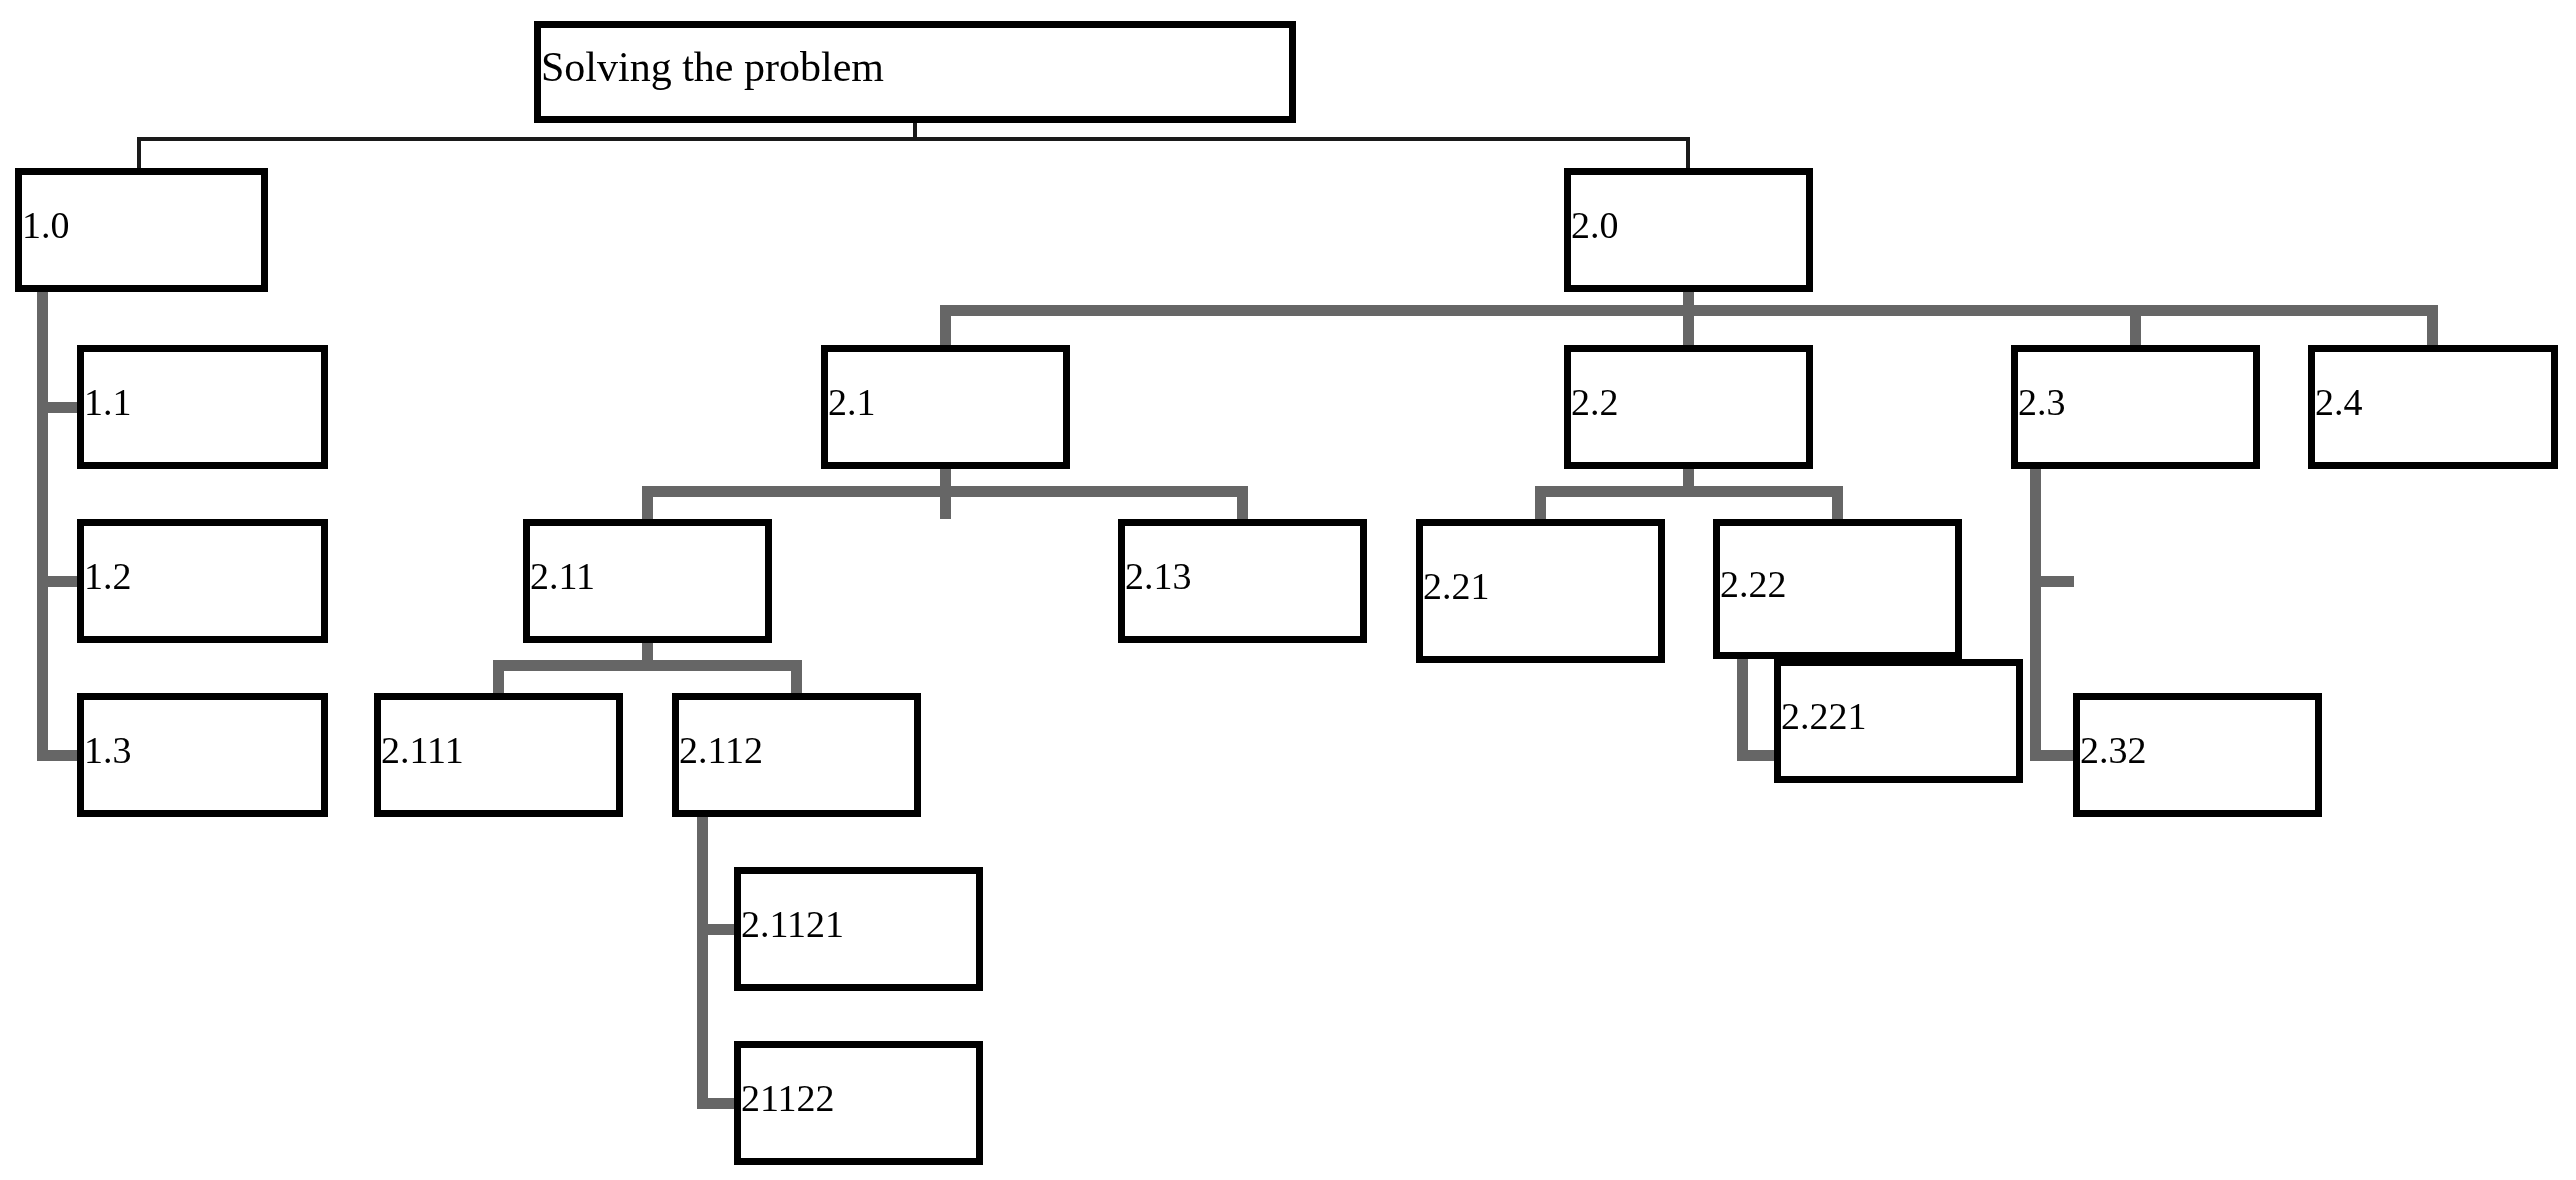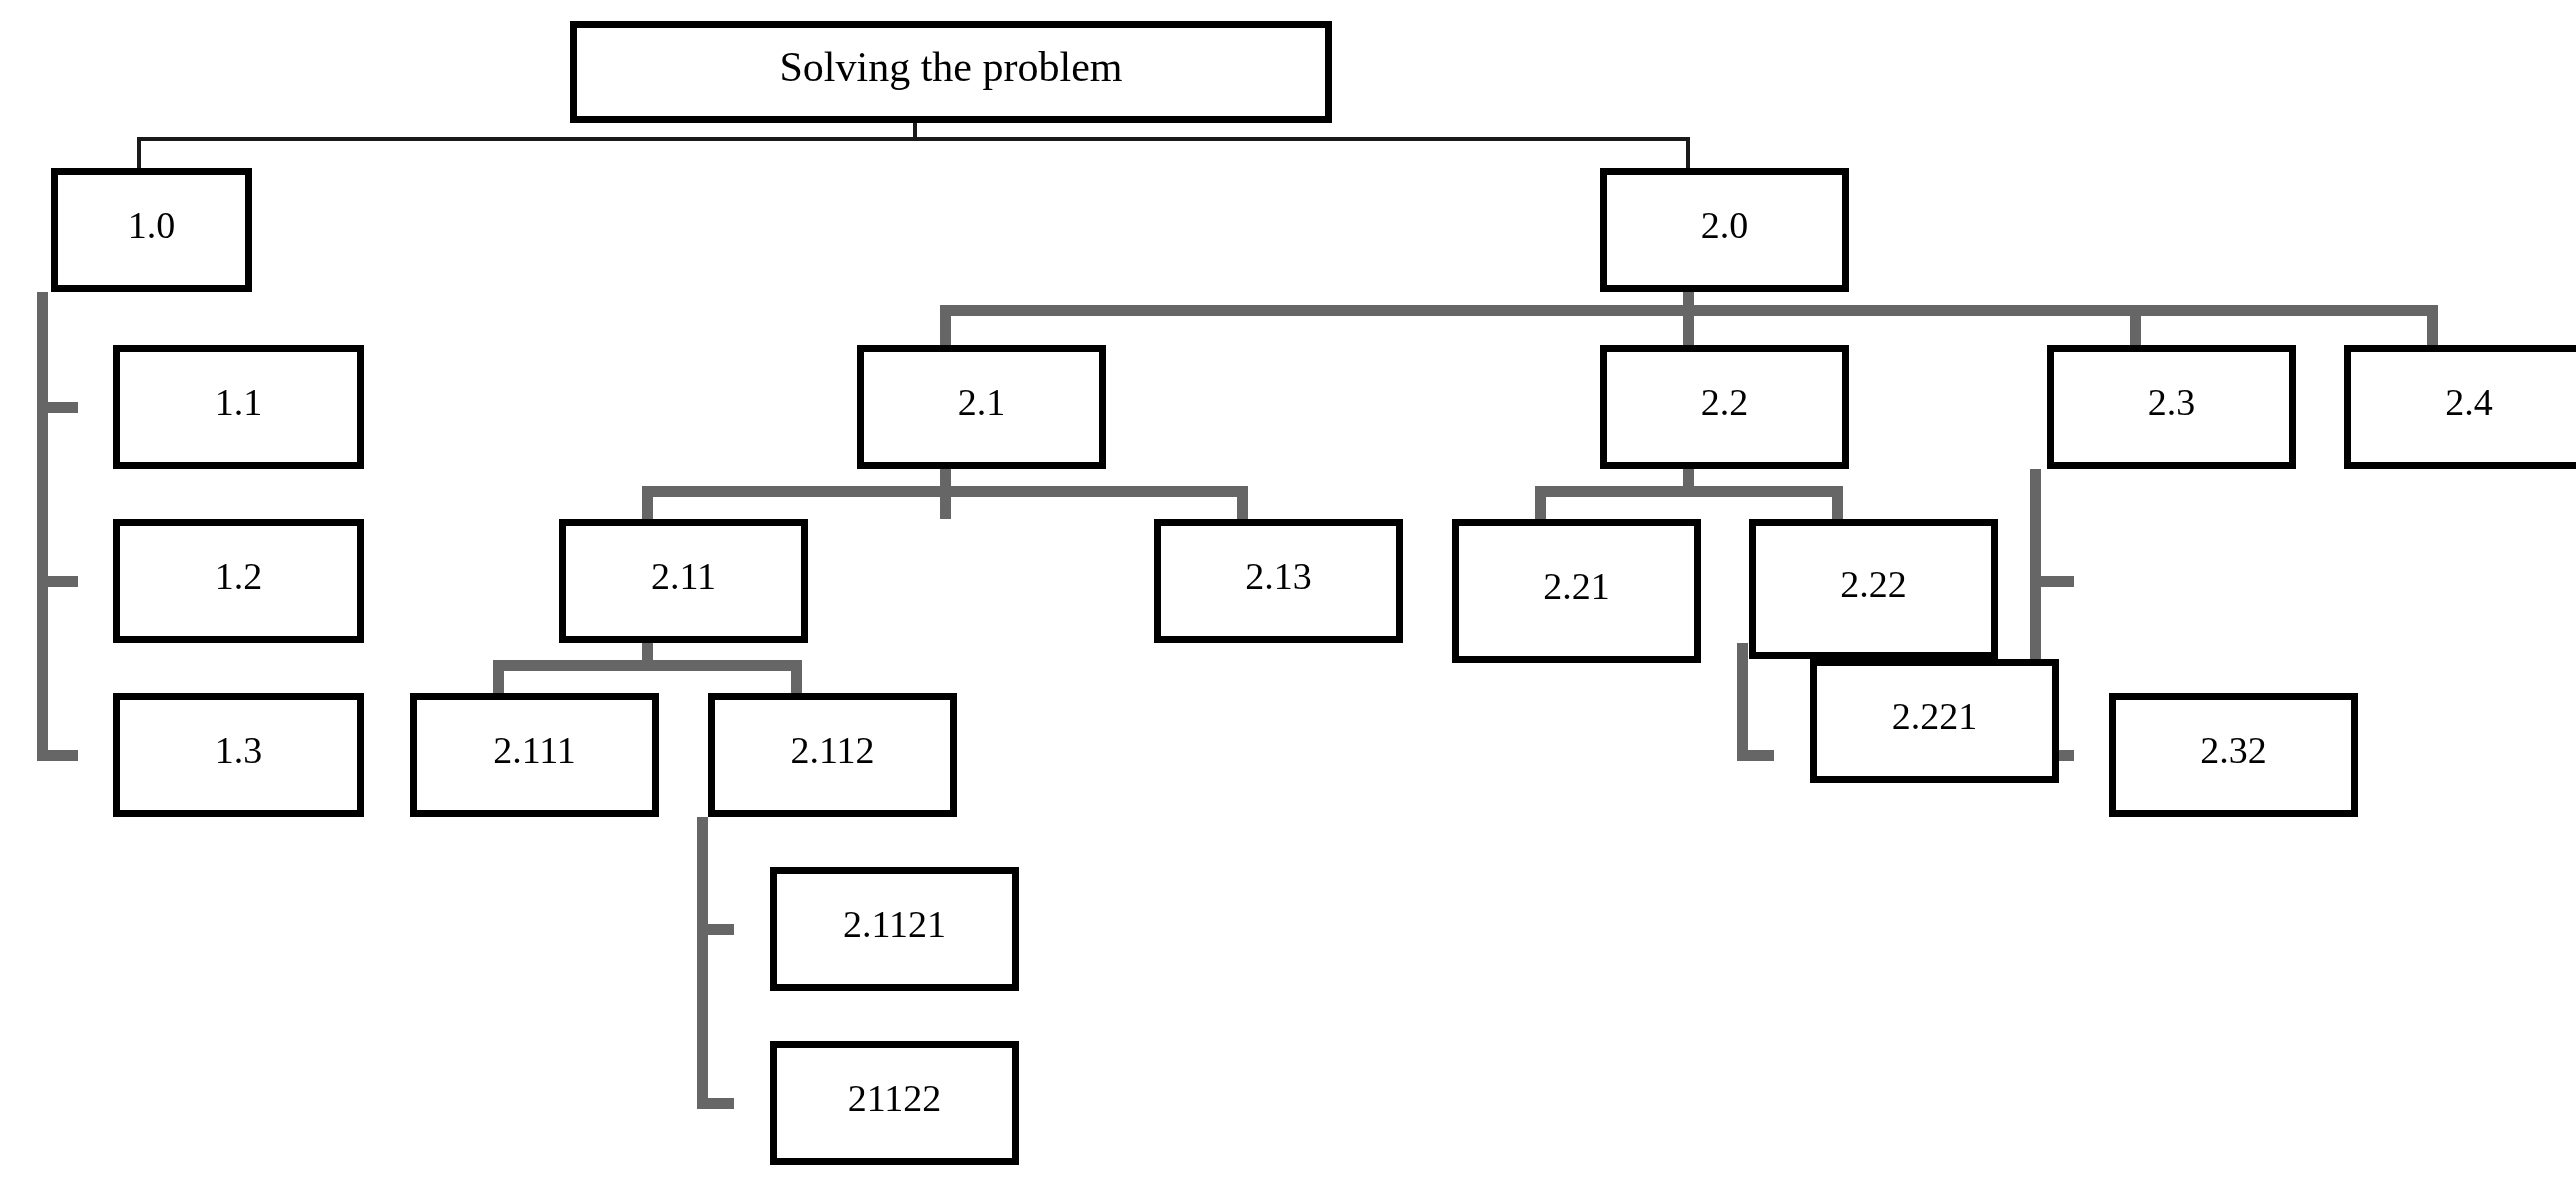--- a/index.html
+++ b/index.html
@@ -20,24 +20,23 @@
     color:var(--ink);
     overflow:hidden;
   }
   .box{
     position:absolute;
     box-sizing:border-box;
     border:7.2px solid var(--box-border);
     background:var(--box-fill);
     display:flex;
     align-items:center;
-    justify-content:center;
+    justify-content:flex-start;
     font-size:38px;
     line-height:1;
-    margin-left:36px;
   }
   .box > span{position:relative;top:-5.2px;}
   .root-box{font-size:42px;}
   .seg{position:absolute;background:var(--thick);}
   .thin{background:var(--thin);}
 </style>
 </head>
 <body>
 
 <div id="canvas">
@@ -83,21 +82,21 @@
   <div class="seg" style="left:1737px;top:750px;width:37px;height:10.5px"></div>
 
   <div class="seg" style="left:2030px;top:469px;width:10.5px;height:291px"></div>
   <div class="seg" style="left:2030px;top:576px;width:44px;height:10.5px"></div>
   <div class="seg" style="left:2030px;top:750px;width:44px;height:10.5px"></div>
 
   <div class="box root-box" style="left:534px;top:21px;width:762px;height:102px">
     <span>Solving the problem</span>
   </div>
 
-  <div class="box" style="left:15px;top:168px;width:201px;height:124px">
+  <div class="box" style="left:15px;top:168px;width:253px;height:124px">
     <span>1.0</span>
   </div>
   <div class="box" style="left:1564px;top:168px;width:249px;height:124px">
     <span>2.0</span>
   </div>
 
   <div class="box" style="left:77px;top:345px;width:251px;height:124px">
     <span>1.1</span>
   </div>
   <div class="box" style="left:821px;top:345px;width:249px;height:124px">

